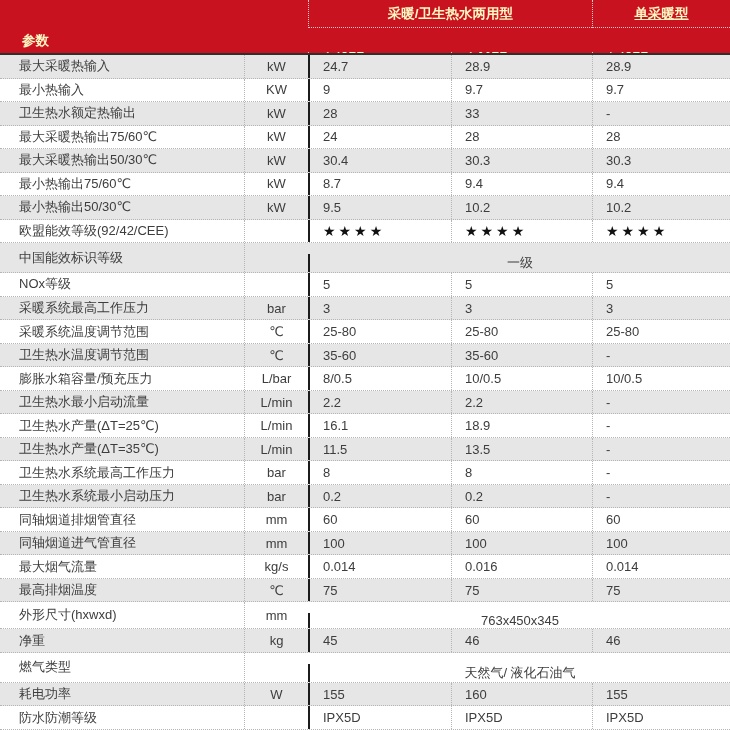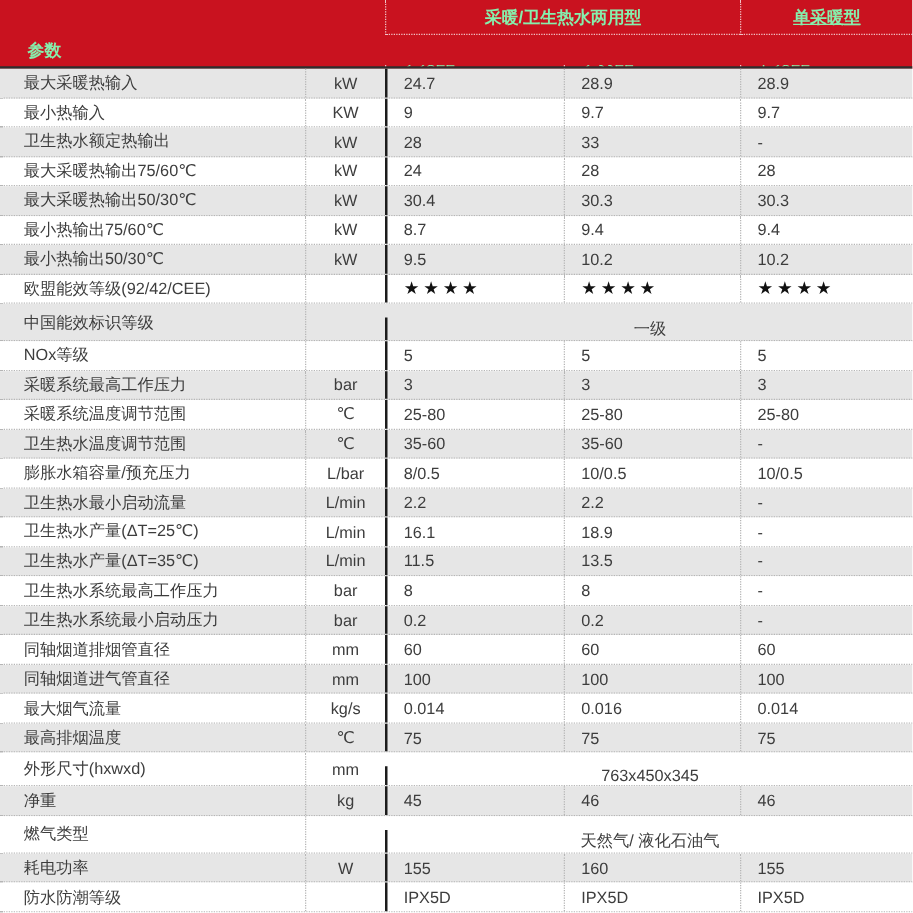--- a/index.html
+++ b/index.html
@@ -9,39 +9,39 @@
     --text:#3d3d3d;
     --dot:#b5b5b5;
     --black:#1c1c1c;
   }
   *{box-sizing:border-box;margin:0;padding:0;}
   html,body{width:730px;height:730px;overflow:hidden;}
   body{font-family:"Liberation Sans","DejaVu Sans",sans-serif;background:#fff;color:var(--text);}
   .spec-table{width:730px;height:730px;display:flex;flex-direction:column;}
 
   
-  .header{height:55px;background:var(--red);color:#86efac;border-bottom:2px solid #2e2e2e;display:flex;flex-direction:column;}
+  .header{height:55px;background:var(--red);color:#fef9c3;border-bottom:2px solid #2e2e2e;display:flex;flex-direction:column;}
   .h-row{display:flex;}
   .h-top{height:28px;}
   .h-bottom{height:25px;}
   .h-cell{display:flex;align-items:center;overflow:hidden;white-space:nowrap;}
   .h-blank{width:308px;}
   .h-group{justify-content:center;font-weight:bold;font-size:13.5px;
     border-left:1px dotted rgba(255,255,255,.75);
     border-bottom:1px dotted rgba(255,255,255,.75);}
   .h-group1{width:284px;}
   .h-group2{width:138px;text-decoration:underline;}
   .h-param{width:308px;padding-left:22px;font-weight:bold;font-size:13.5px;}
   .h-model{padding-left:14px;font-size:13px;border-left:1px dotted rgba(255,255,255,.75);margin-top:24px;}
   .m0{width:143px;}
   .m1{width:141px;}
   .m2{width:138px;}
 
   
-  .tbody{flex:1;display:flex;flex-direction:column;}
+  .tbody{flex:1;display:flex;flex-direction:column;justify-content:flex-end;}
   .row{flex:1;display:flex;background:var(--white);border-bottom:1px dotted var(--dot);}
   .row.shade{background:var(--shade);}
   .cell{display:flex;align-items:center;font-size:13px;overflow:hidden;white-space:nowrap;}
   .cell.name{width:245px;padding-left:19px;border-right:1px dotted var(--dot);}
   .cell.unit{width:63px;justify-content:center;}
   .cell.v{padding-left:13px;}
   .cell.v0{width:143px;border-left:2px solid var(--black);}
   .cell.v1{width:141px;border-left:1px dotted var(--dot);}
   .cell.v2{width:138px;border-left:1px dotted var(--dot);}
   .cell.vspan{width:422px;border-left:2px solid var(--black);justify-content:center;padding-left:0;margin-top:11px;}

